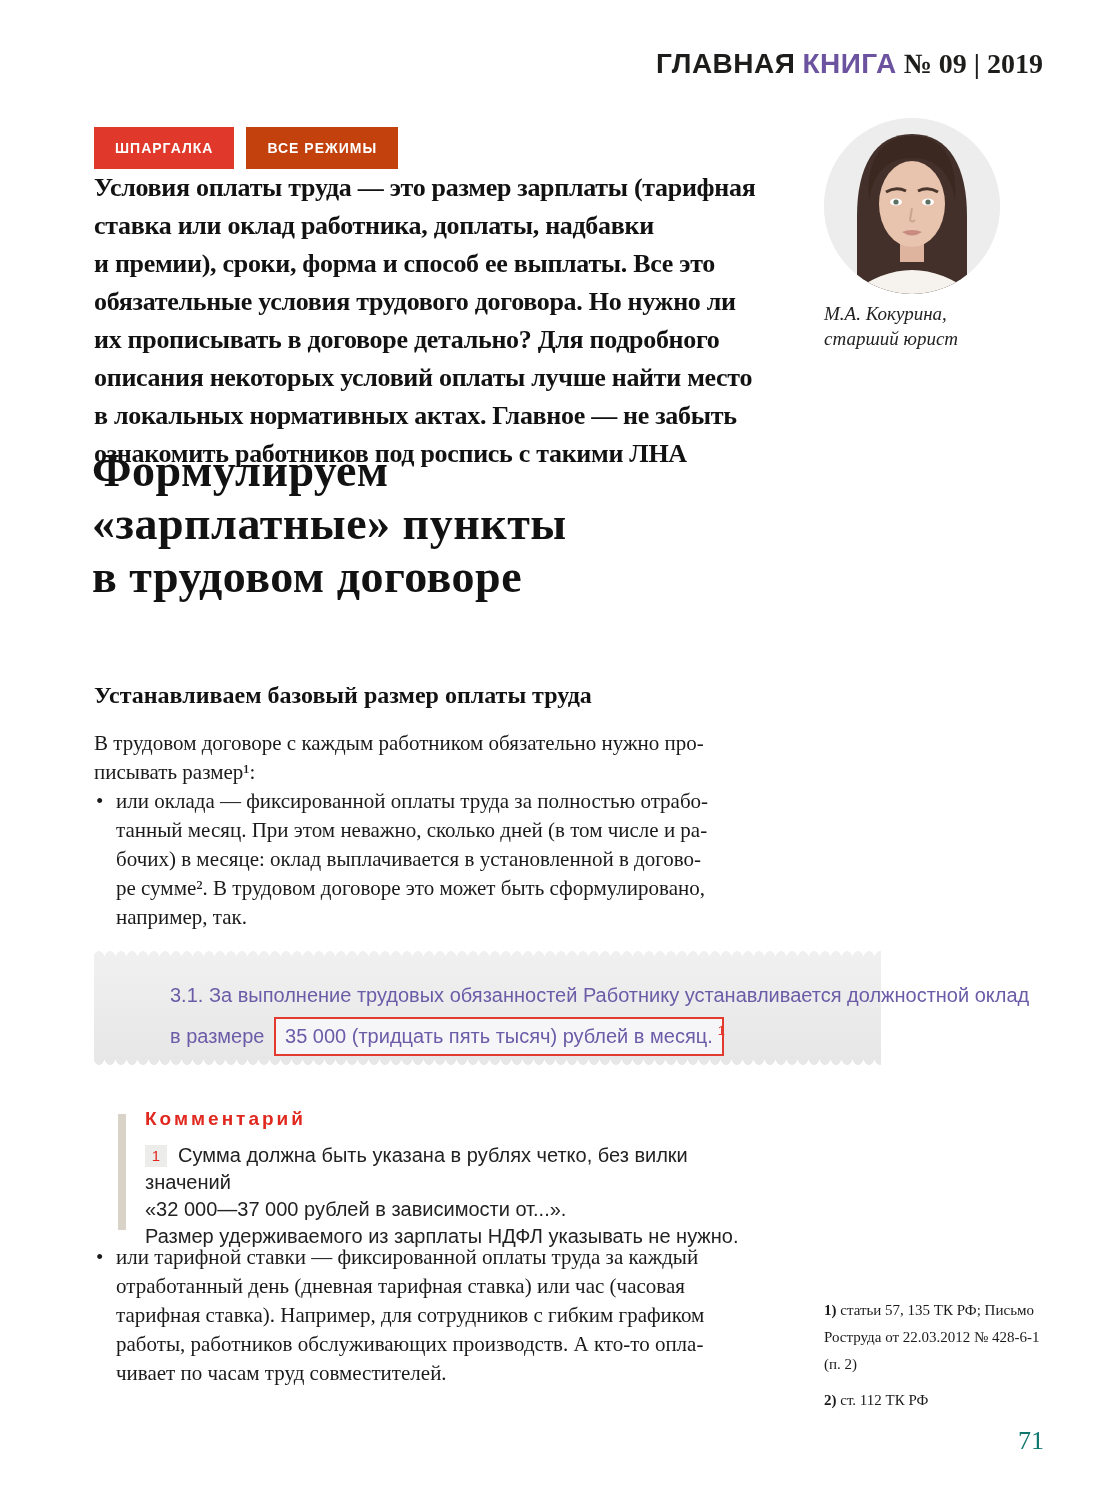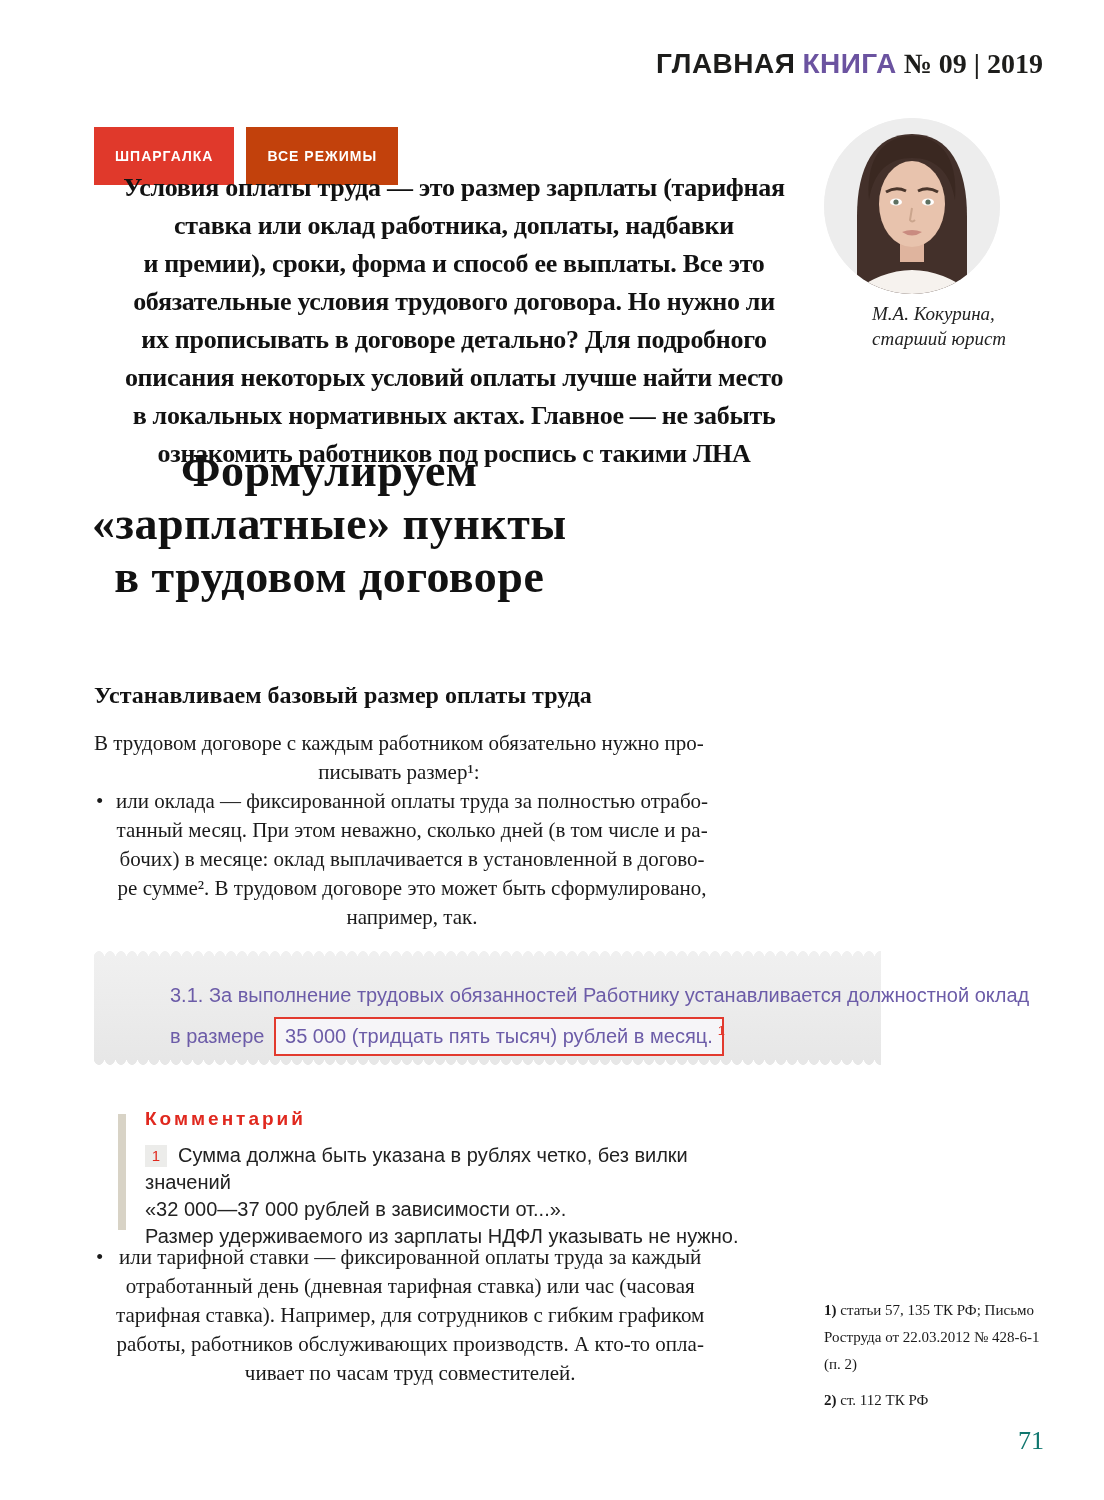--- a/index.html
+++ b/index.html
@@ -11,39 +11,39 @@
   .mag-header{
     position:absolute;top:52px;right:61px;font-size:28px;line-height:24px;
     white-space:nowrap;
   }
   .brand-black{font-family:"Liberation Sans",sans-serif;font-weight:bold;color:#1d1d1b;letter-spacing:.5px;}
   .brand-purple{font-family:"Liberation Sans",sans-serif;font-weight:bold;color:#6b53a0;letter-spacing:.5px;}
   .issue{font-family:"Liberation Serif",serif;font-weight:bold;color:#1d1d1b;}
   
   .badges{position:absolute;left:94px;top:127px;display:flex;gap:12px;}
   .badge{
-    height:42px;display:flex;align-items:center;padding:8px 21px;
+    height:42px;display:flex;align-items:center;padding:0 21px;
     font-family:"Liberation Sans",sans-serif;font-weight:bold;font-size:14px;
     letter-spacing:1px;color:#ffffff;
   }
   .badge.red{background:#e0392b;}
   .badge.purple{background:#c2410c;}
   
   .intro{
     position:absolute;left:94px;top:169px;width:720px;
     font-weight:bold;font-size:26px;line-height:38px;letter-spacing:-0.3px;
     color:#121212;white-space:nowrap;
   }
   
   .photo-wrap{
     position:absolute;left:824px;top:118px;width:176px;height:176px;border-radius:50%;
     overflow:hidden;background:#ededed;
   }
   .author-caption{
-    position:absolute;left:872px;top:301px;font-style:italic;font-size:19px;line-height:25px;color:#222;
+    position:absolute;left:824px;top:301px;font-style:italic;font-size:19px;line-height:25px;color:#222;
   }
   
   .article-title{
     position:absolute;left:92px;top:444px;font-weight:bold;font-size:46px;
     line-height:53px;letter-spacing:.5px;color:#121212;white-space:nowrap;
   }
   
   .section-heading{
     position:absolute;left:94px;top:682px;font-weight:bold;font-size:24px;color:#121212;
   }
@@ -102,21 +102,21 @@
   .footnotes{
     position:absolute;left:824px;top:1297px;width:236px;
     font-size:15px;line-height:27px;color:#1a1a1a;
   }
   .footnote{margin-bottom:9px;}
   .fn-num{font-weight:bold;}
   
   .page-number{
     position:absolute;top:1426px;right:60px;font-size:26px;color:#0f766e;
   }
-  [data-bind-lines] > div{white-space:nowrap;text-align:center;}
+  [data-bind-lines] > div{white-space:nowrap;}
 </style>
 </head>
 <body>
 
 <div class="mag-header">
   <span class="brand-black" data-bind="header.brand_black">ГЛАВНАЯ</span>
   <span class="brand-purple" data-bind="header.brand_purple">КНИГА</span>
   <span class="issue" data-bind="header.issue">№ 09 | 2019</span>
 </div>
 

